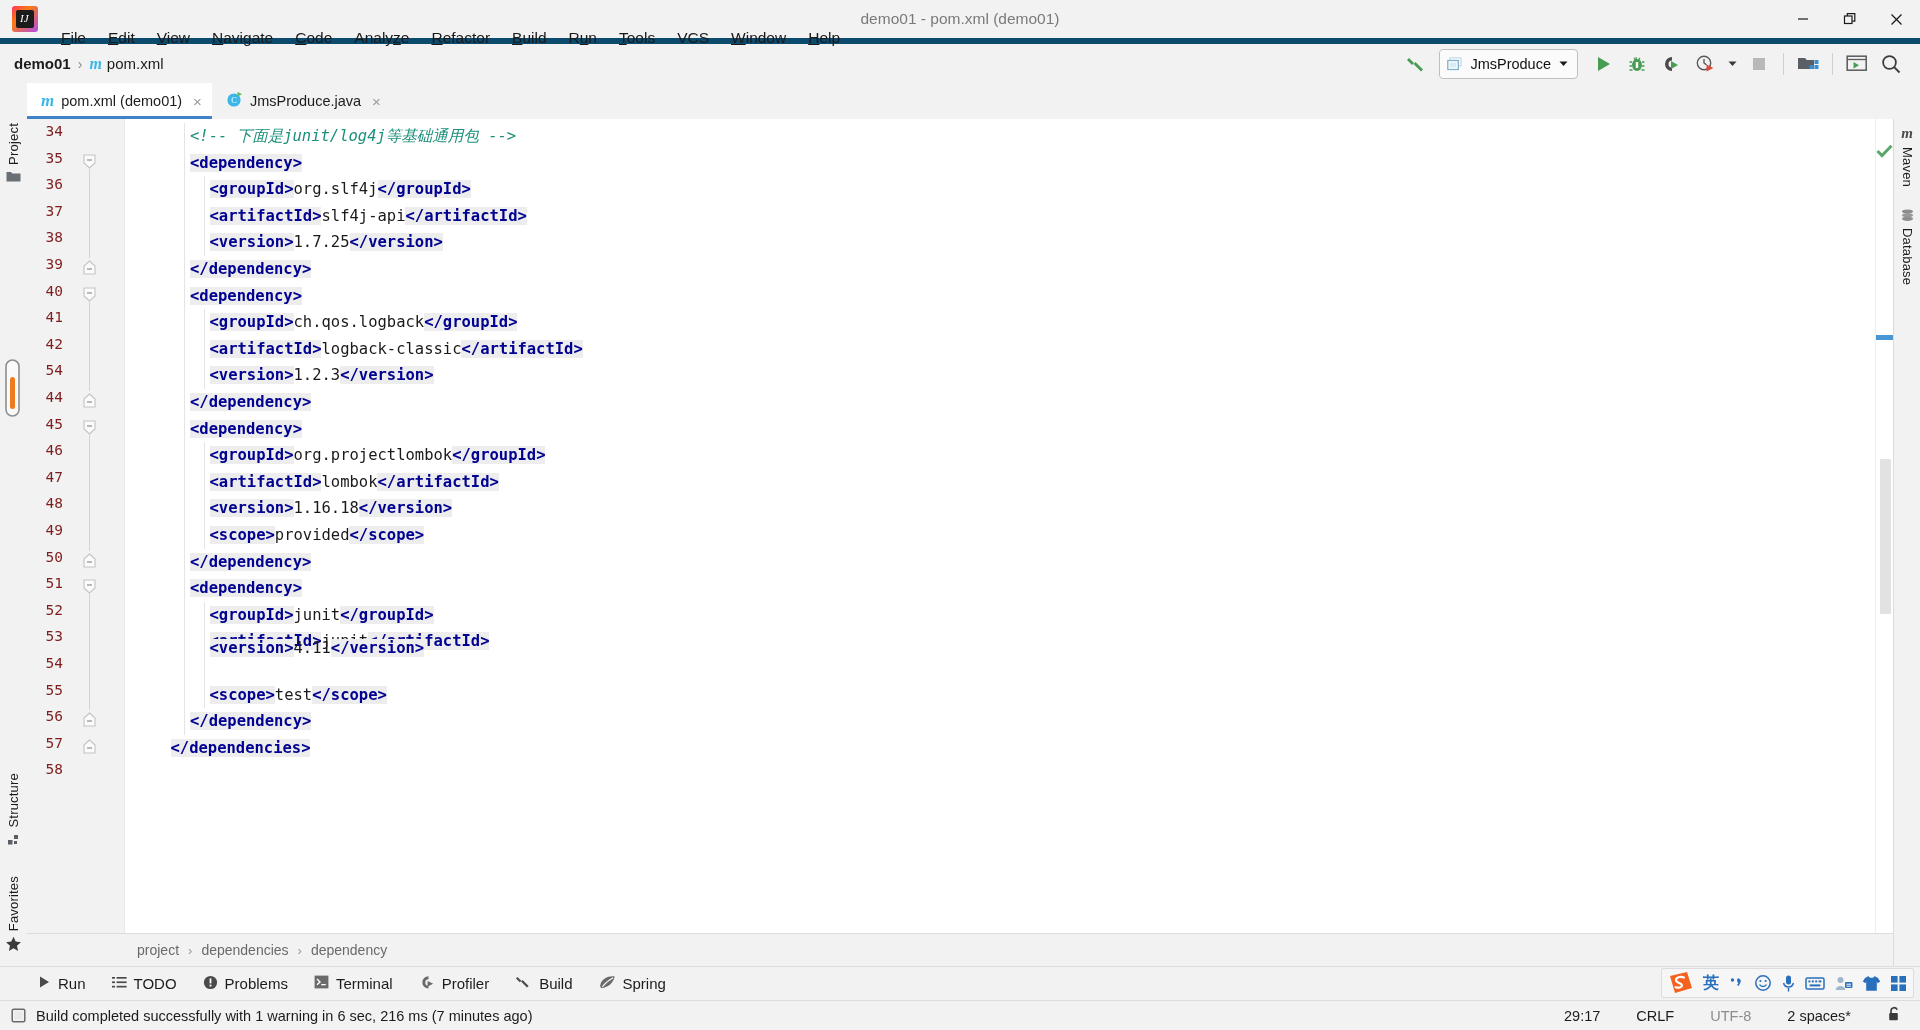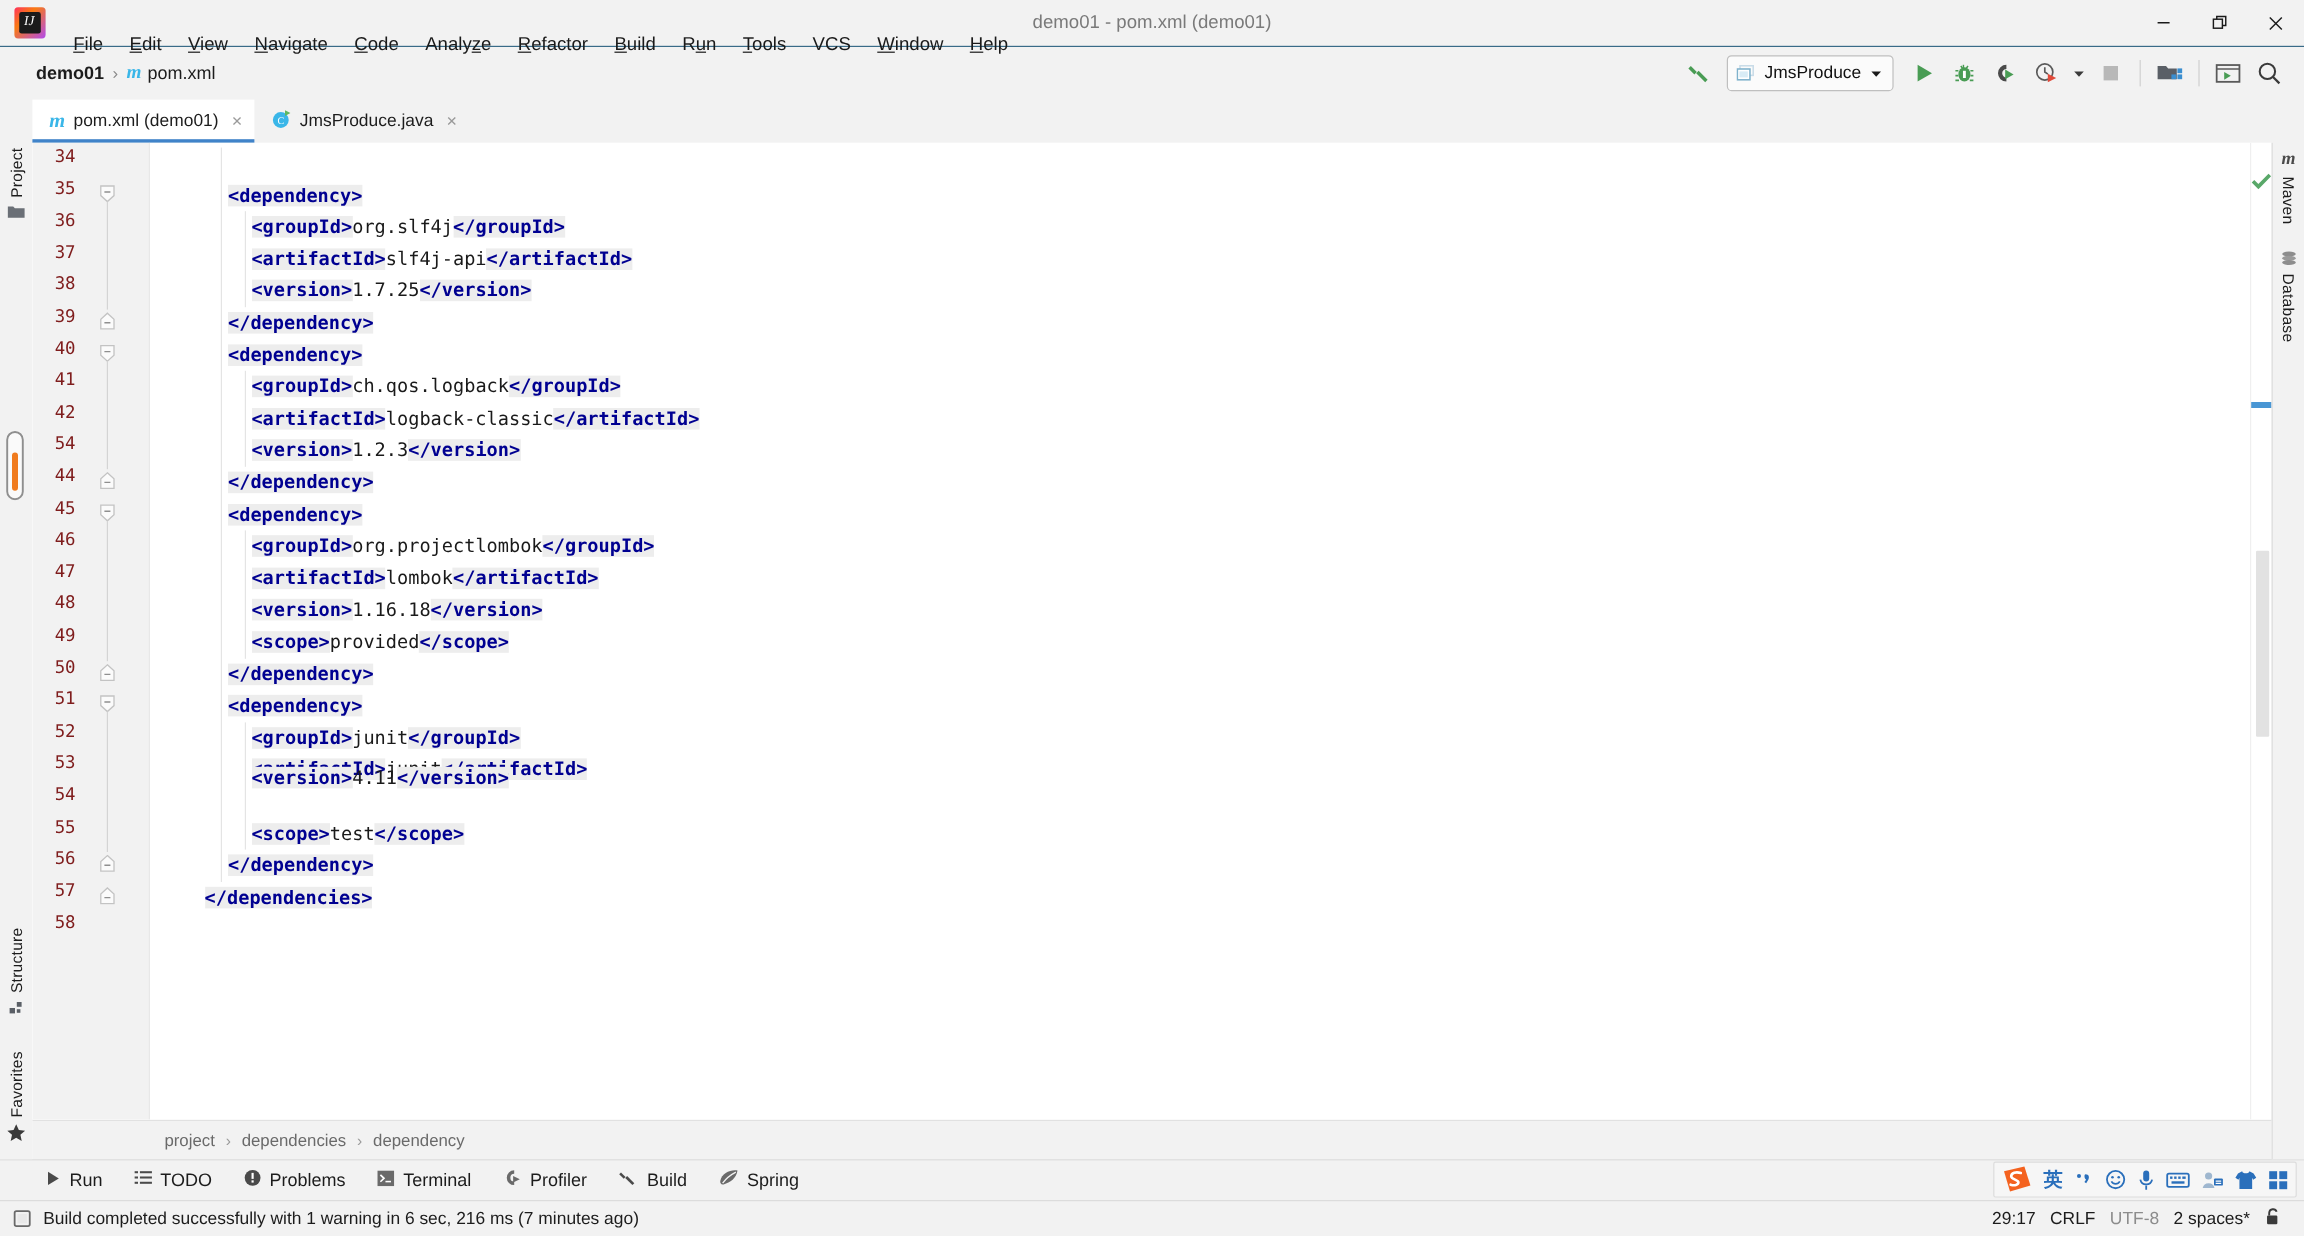--- a/index.html
+++ b/index.html
@@ -31,21 +31,21 @@
     position:absolute; left: 0; right: 0; text-align:center;
     font-size: 15.5px; color: #7a7a7a; pointer-events:none;
   }
   .wincontrols { margin-left:auto; display:flex; align-items:center; height:38px; z-index:5; }
   .wcbtn { width: 47px; height: 38px; display:flex; align-items:center; justify-content:center; cursor:default; }
   .wcbtn svg { display:block; }
 
   
   .navbar {
     height: 45px; min-height:45px; display: flex; align-items: center;
-    background: #f2f2f2; border-top: 1px solid #0c4a6e; padding-left: 30px; text-align: center;
+    background: #f2f2f2; border-top: 6px solid #0c4a6e; padding-left: 14px; text-align: center;
   }
   .crumb-proj { font-size: 15px; color:#1c1c1c; font-weight: bold; }
   .crumb-sep { color:#8a8a8a; font-size: 14px; margin: 0 7px; }
   .crumb-m { color:#3ab6e8; font-weight:bold; font-style: italic; font-family:"Liberation Serif",serif; font-size:16px; margin-right:5px;}
   .crumb-file { font-size: 15px; color:#1c1c1c; }
   .nav-right { margin-left:auto; display:flex; align-items:center; padding-right: 12px; gap: 0px; }
   .tbicon { width: 34px; height: 34px; display:flex; align-items:center; justify-content:center; cursor:default; }
   .runconfig {
     display:flex; align-items:center; height: 30px; border:1px solid #bfbfbf; border-radius:4px;
     background:#fbfbfb; padding: 0 8px 0 7px; margin: 0 8px 0 6px; gap: 7px;
@@ -113,21 +113,21 @@
     height: 34px; min-height:34px; display:flex; align-items:center; background:#f2f2f2;
     border-top:1px solid #dcdcdc; padding-left: 28px; gap: 0;
   }
   .twitem { display:flex; align-items:center; gap:7px; padding: 0 17px 0 9px; font-size:15px; color:#1c1c1c; cursor:default; }
 
   
   .statusbar {
     height: 30px; min-height:30px; display:flex; align-items:center; background:#f2f2f2;
     border-top:1px solid #dcdcdc; padding: 0 10px 0 10px; font-size:14.5px; color:#1c1c1c;
   }
-  .statusbar .sright { margin-left:auto; display:flex; align-items:center; gap:12px; padding-right:8px;}
+  .statusbar .sright { margin-left:auto; display:flex; align-items:center; gap:36px; padding-right:8px;}
   .st-dim { color:#8c8c8c; }
 
   
   .imebar {
     position:absolute; right: 6px; bottom: 32px; height: 30px; display:flex; align-items:center;
     background:#f6f6f6; border:1px solid #dcdcdc; padding: 0 6px; gap: 9px; border-radius:2px;
   }
   .imeicon { display:flex; align-items:center; justify-content:center; cursor:default; }
 </style>
 </head>
@@ -383,20 +383,21 @@
                 <path d="M6.5 1 L12 6 V14 H1 V6 Z" fill="#fbfbfb" stroke="#c3c3c3" stroke-width="1.1"></path>
                 <line x1="4" y1="9" x2="9" y2="9" stroke="#8f8f8f" stroke-width="1.2"></line>
               </svg></div>
             <div class="lnum" style="top: 642.4px;">58</div>
             <div class="fold-line" style="top: 48.6px; height: 90.4px;"></div>
             <div class="fold-line" style="top: 181.6px; height: 90.4px;"></div>
             <div class="fold-line" style="top: 314.6px; height: 117px;"></div>
             <div class="fold-line" style="top: 474.2px; height: 117px;"></div>
           </div>
         <div class="codepane" id="codepane">
+            <div class="codeline" style="top: 4px; left: 65px;"><span class="cm">&lt;!-- 下面是junit/log4j等基础通用包 --&gt;</span></div>
             <div class="codeline" style="top: 30.6px; left: 65px;"><span class="t">&lt;dependency&gt;</span></div>
             <div class="codeline" style="top: 57.2px; left: 84.5px;"><span class="t">&lt;groupId&gt;</span><span class="v">org.slf4j</span><span class="t">&lt;/groupId&gt;</span></div>
             <div class="codeline" style="top: 83.8px; left: 84.5px;"><span class="t">&lt;artifactId&gt;</span><span class="v">slf4j-api</span><span class="t">&lt;/artifactId&gt;</span></div>
             <div class="codeline" style="top: 110.4px; left: 84.5px;"><span class="t">&lt;version&gt;</span><span class="v">1.7.25</span><span class="t">&lt;/version&gt;</span></div>
             <div class="codeline" style="top: 137px; left: 65px;"><span class="t">&lt;/dependency&gt;</span></div>
             <div class="codeline" style="top: 163.6px; left: 65px;"><span class="t">&lt;dependency&gt;</span></div>
             <div class="codeline" style="top: 190.2px; left: 84.5px;"><span class="t">&lt;groupId&gt;</span><span class="v">ch.qos.logback</span><span class="t">&lt;/groupId&gt;</span></div>
             <div class="codeline" style="top: 216.8px; left: 84.5px;"><span class="t">&lt;artifactId&gt;</span><span class="v">logback-classic</span><span class="t">&lt;/artifactId&gt;</span></div>
             <div class="codeline" style="top: 243.4px; left: 84.5px;"><span class="t">&lt;version&gt;</span><span class="v">1.2.3</span><span class="t">&lt;/version&gt;</span></div>
             <div class="codeline" style="top: 270px; left: 65px;"><span class="t">&lt;/dependency&gt;</span></div>

